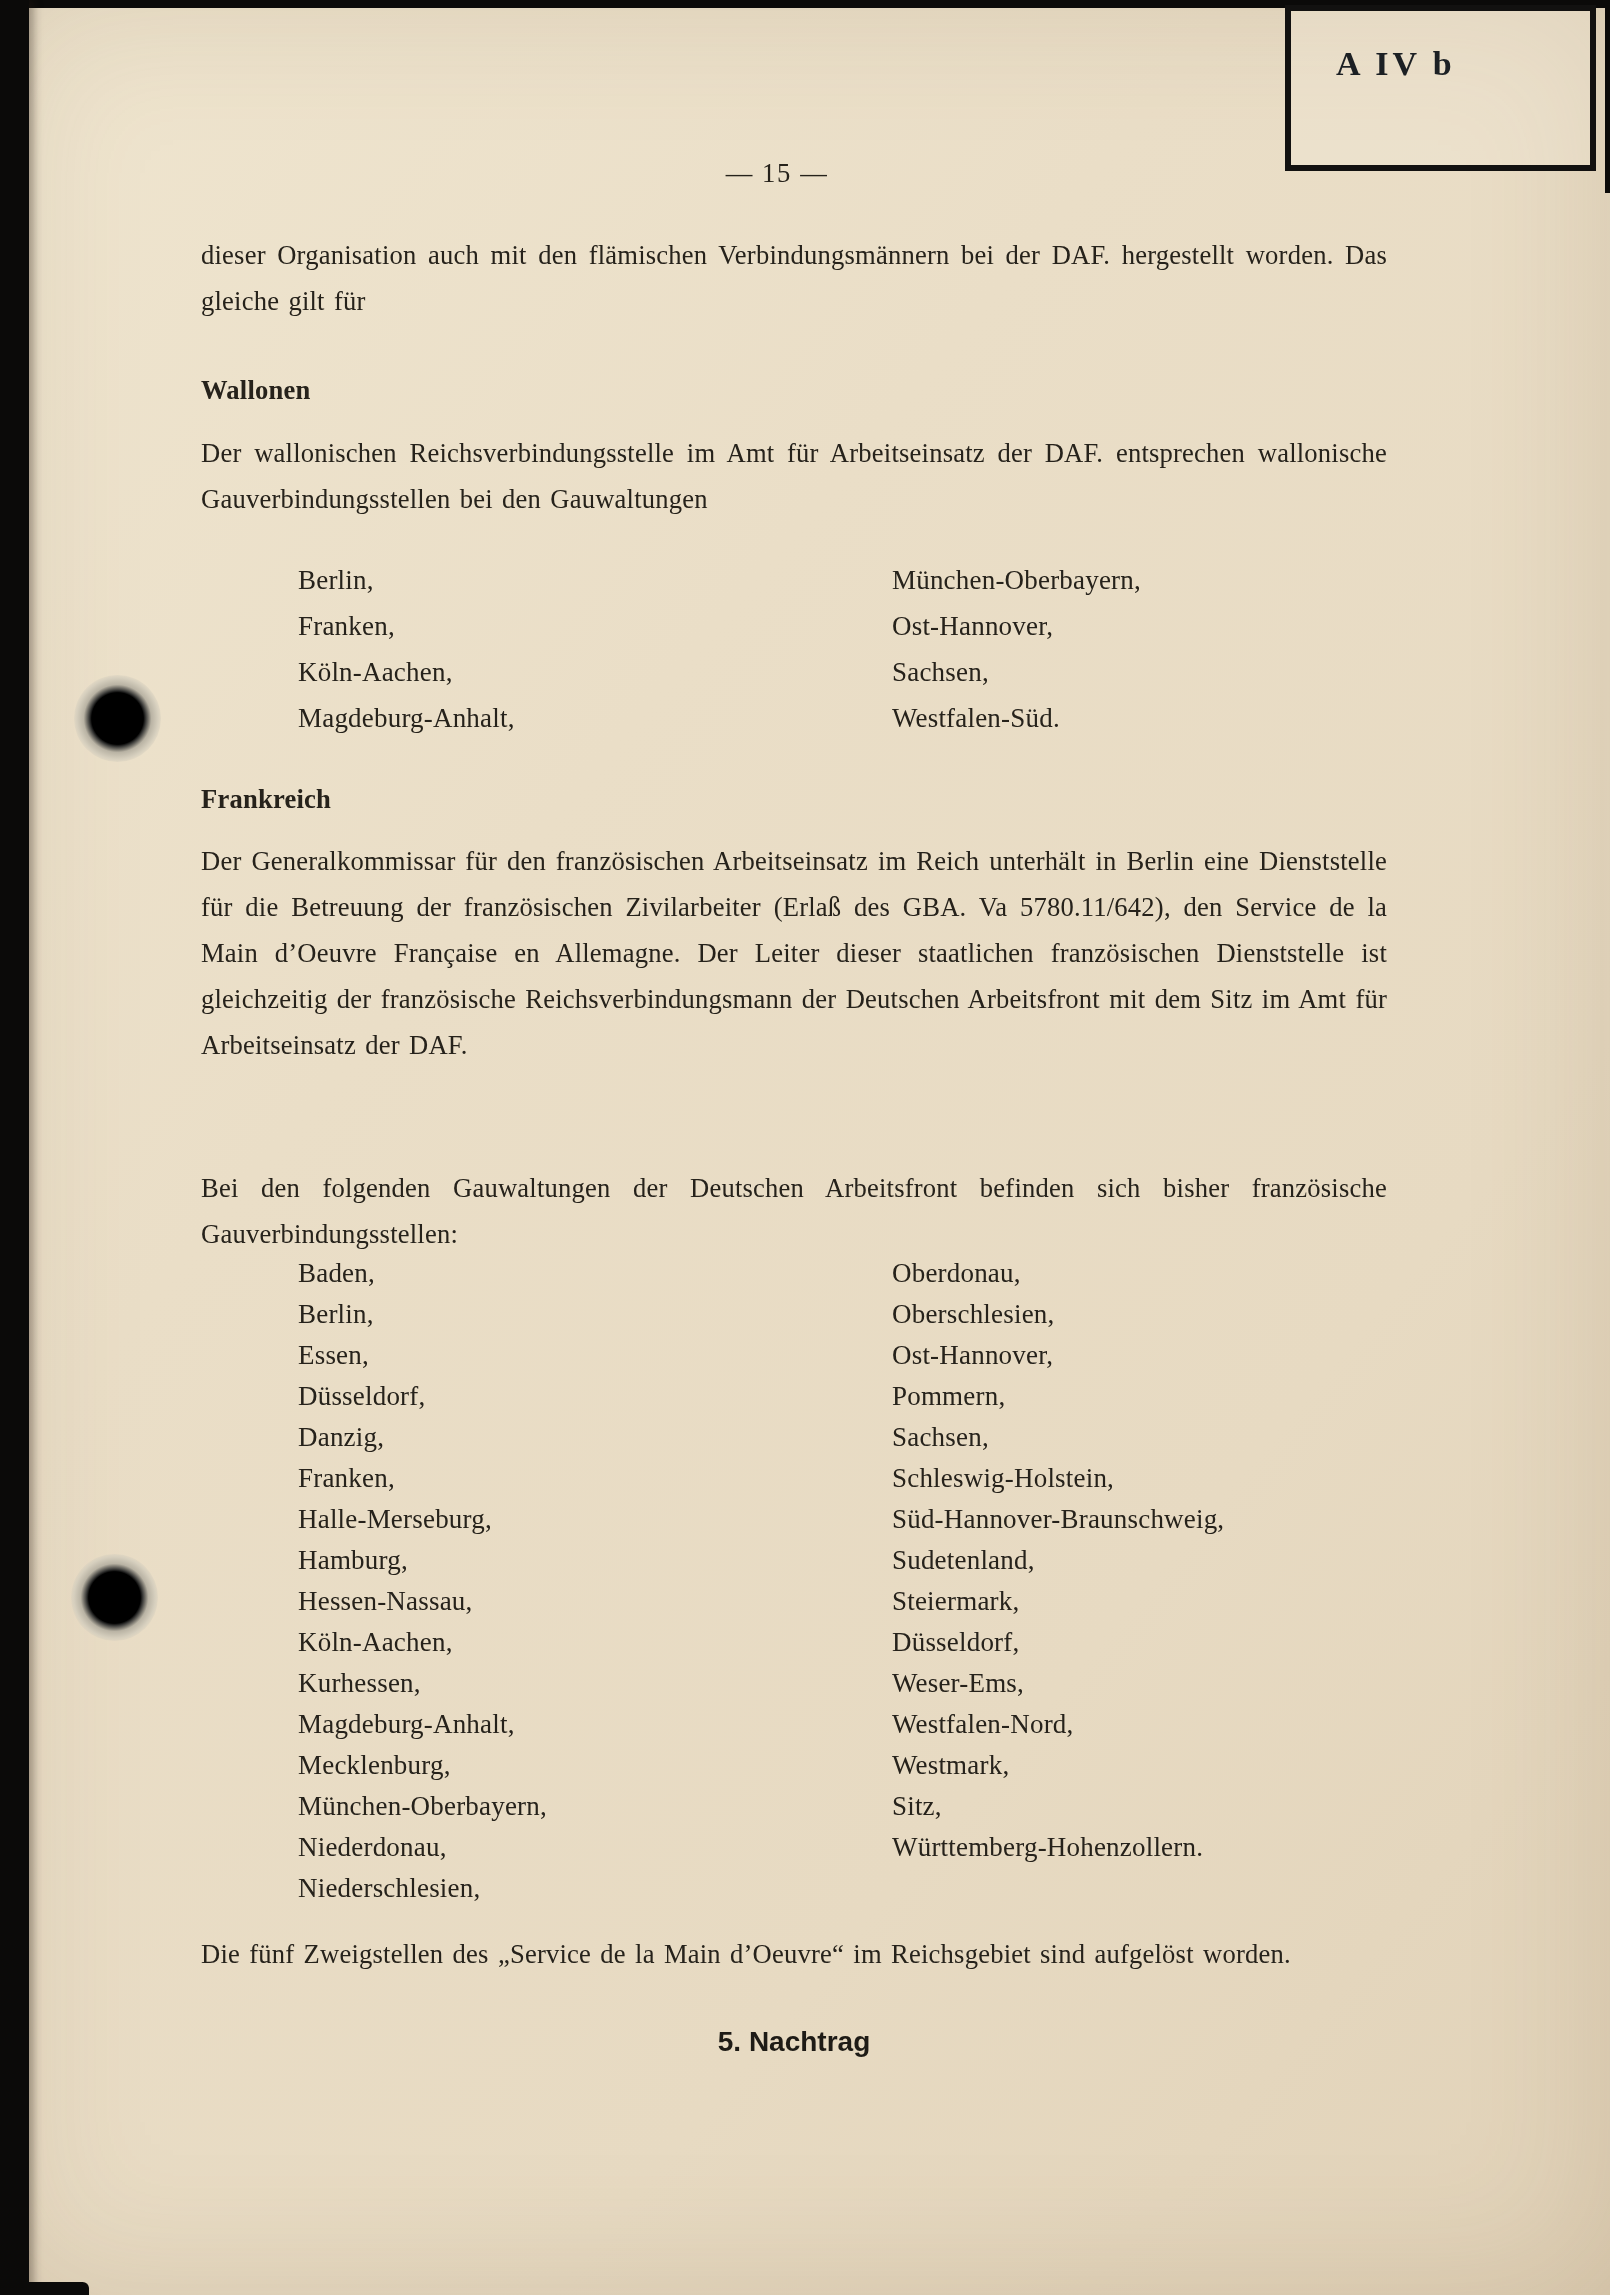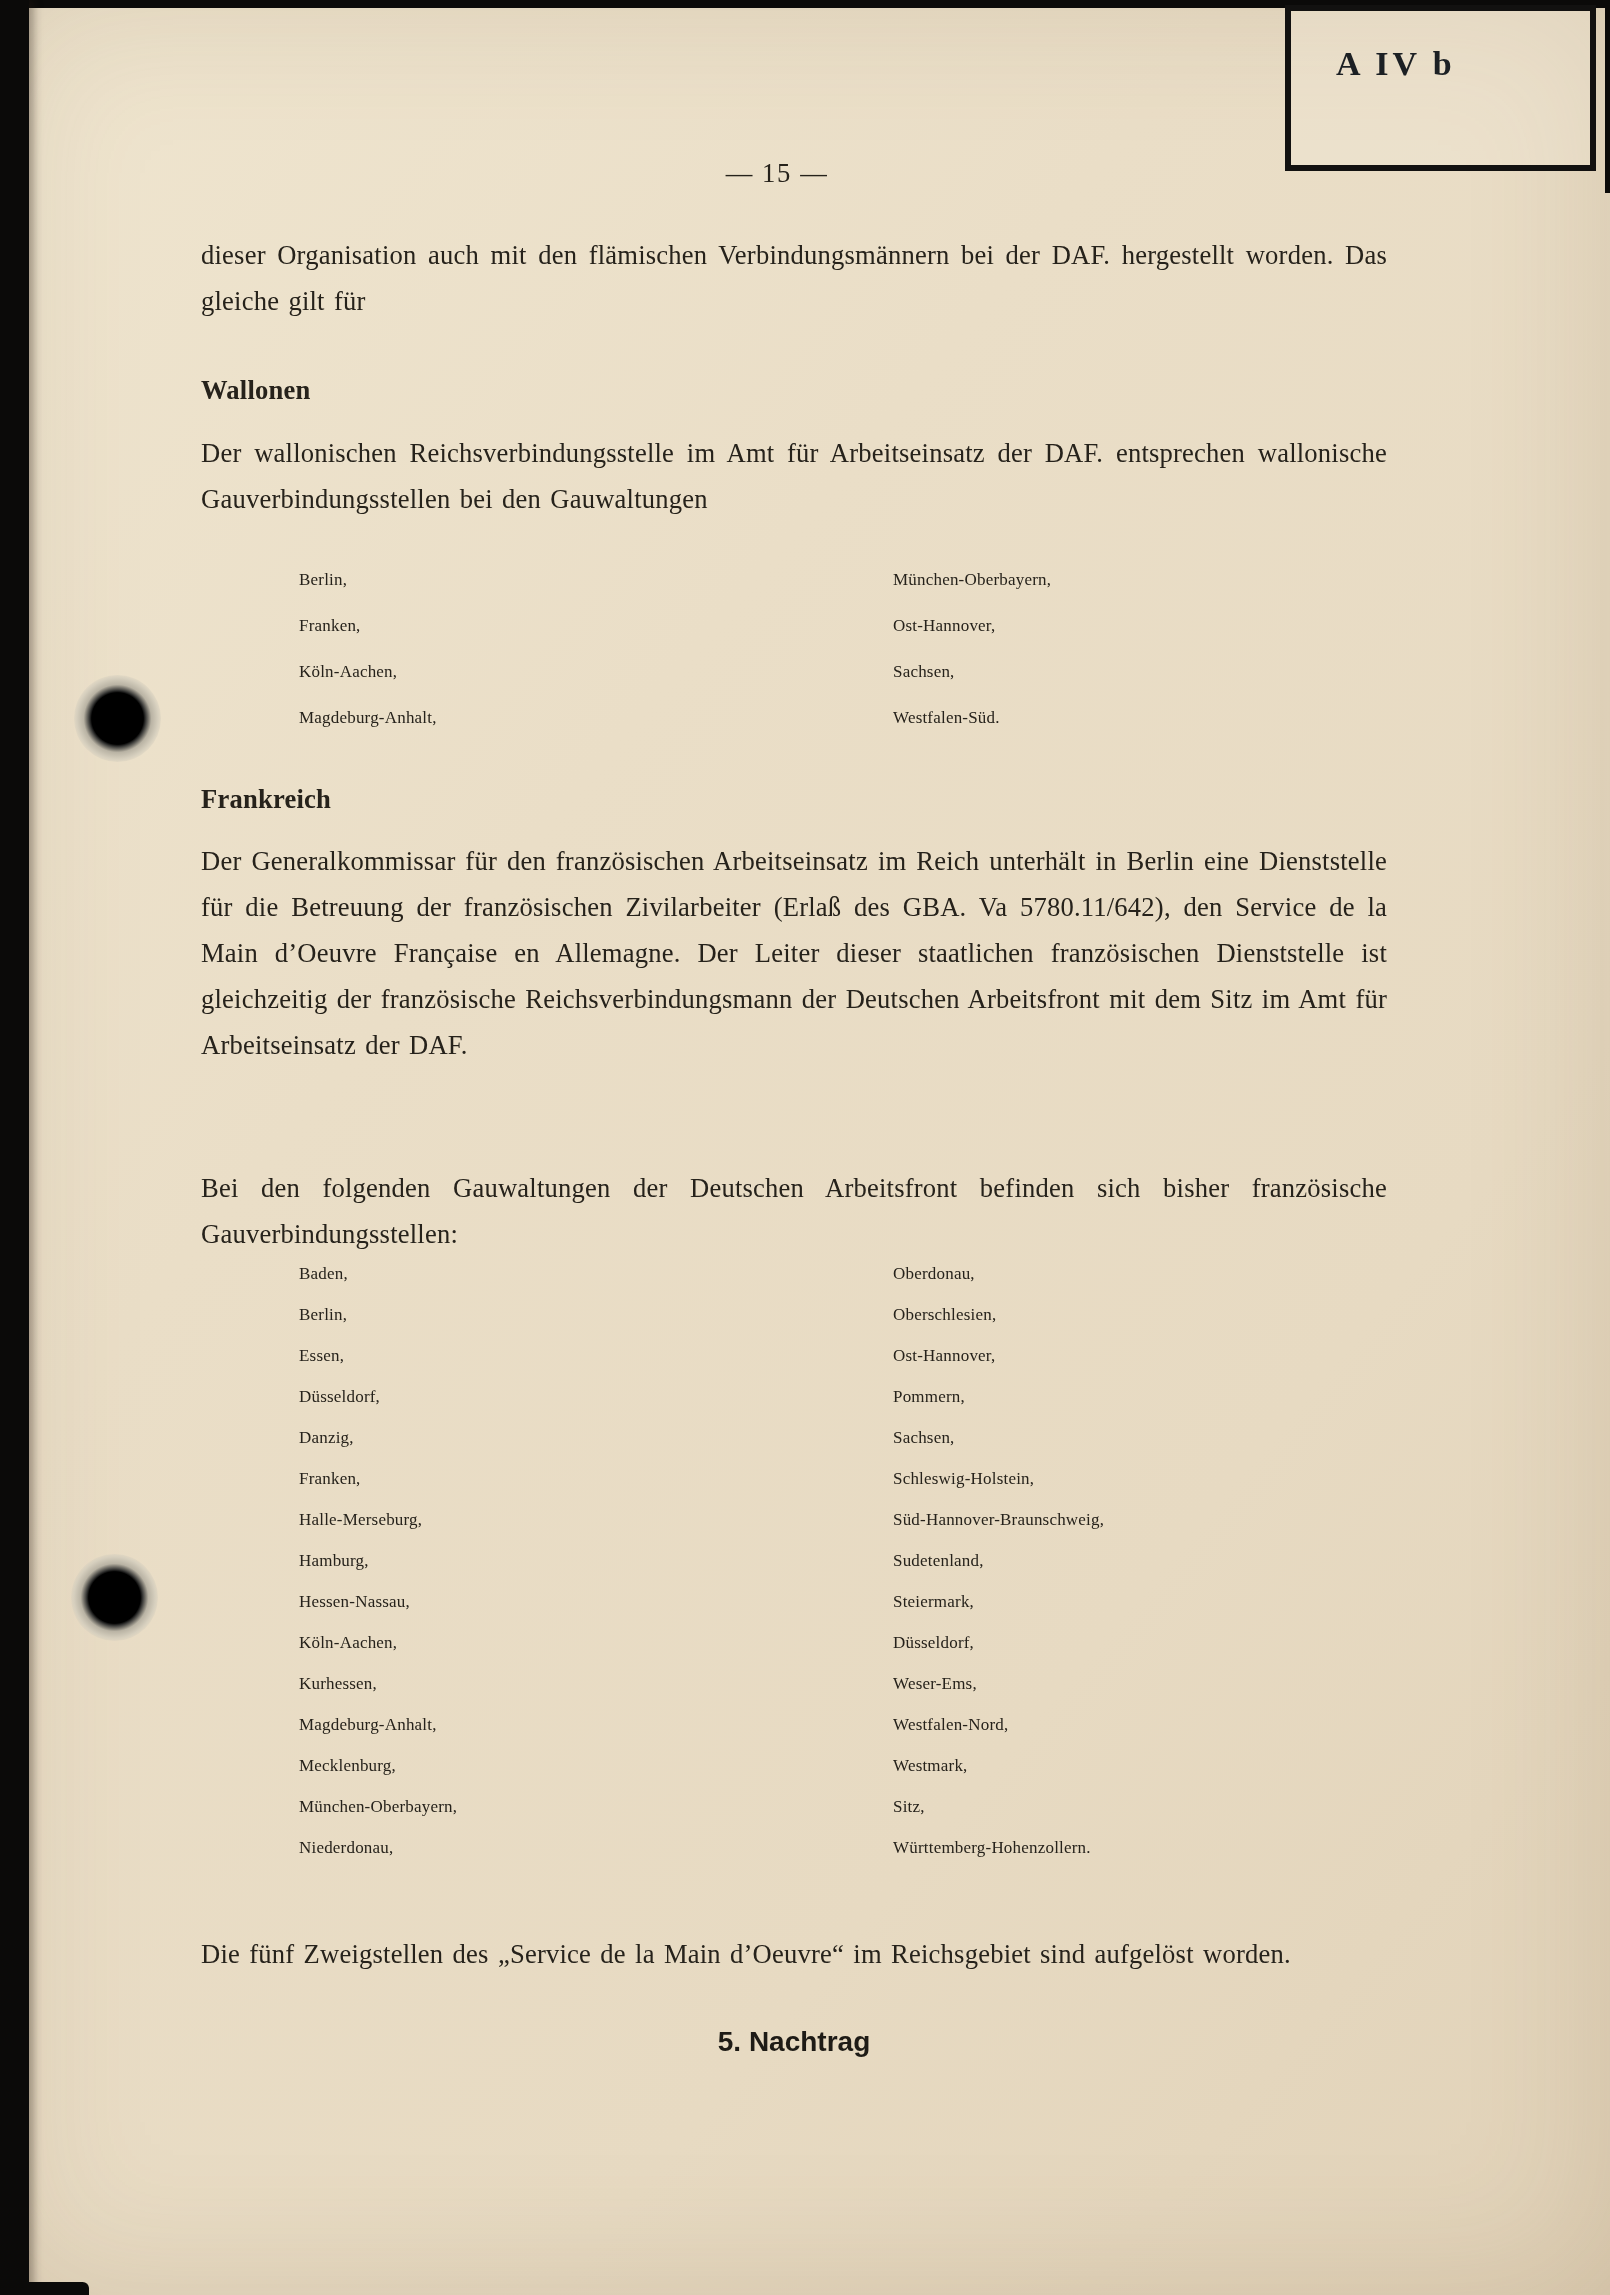--- a/index.html
+++ b/index.html
@@ -67,21 +67,21 @@
   .h-wallonen { top: 367px; }
   .p-wallonen { top: 430px; }
   .h-frank    { top: 776px; }
   .p-frank1   { top: 838px; }
   .p-frank2   { top: 1165px; }
   .closing    { top: 1931px; }
   
   .gau-list {
     position: absolute; left: 298px; width: 1095px;
     display: flex; flex-direction: row;
-    font-size: 17px; letter-spacing: 0.2px; justify-content: center;
+    font-size: 27px; letter-spacing: 0.2px;
   }
   .gau-list .col { display: flex; flex-direction: column; }
   .gau-list .col-1 { width: 594px; }
   .gau-list .col-2 { width: 499px; }
   .list-wallonen { top: 557px; }
   .list-wallonen .li { line-height: 46px; }
   .list-frank { top: 1253px; }
   .list-frank .li { line-height: 41px; }
   
   .footer-label {
@@ -144,20 +144,21 @@
       <div class="li">Franken,</div>
       <div class="li">Halle-Merseburg,</div>
       <div class="li">Hamburg,</div>
       <div class="li">Hessen-Nassau,</div>
       <div class="li">Köln-Aachen,</div>
       <div class="li">Kurhessen,</div>
       <div class="li">Magdeburg-Anhalt,</div>
       <div class="li">Mecklenburg,</div>
       <div class="li">München-Oberbayern,</div>
       <div class="li">Niederdonau,</div>
+      <div class="li">Niederschlesien,</div>
     </div>
     <div class="col col-2">
       <div class="li">Oberdonau,</div>
       <div class="li">Oberschlesien,</div>
       <div class="li">Ost-Hannover,</div>
       <div class="li">Pommern,</div>
       <div class="li">Sachsen,</div>
       <div class="li">Schleswig-Holstein,</div>
       <div class="li">Süd-Hannover-Braunschweig,</div>
       <div class="li">Sudetenland,</div>

